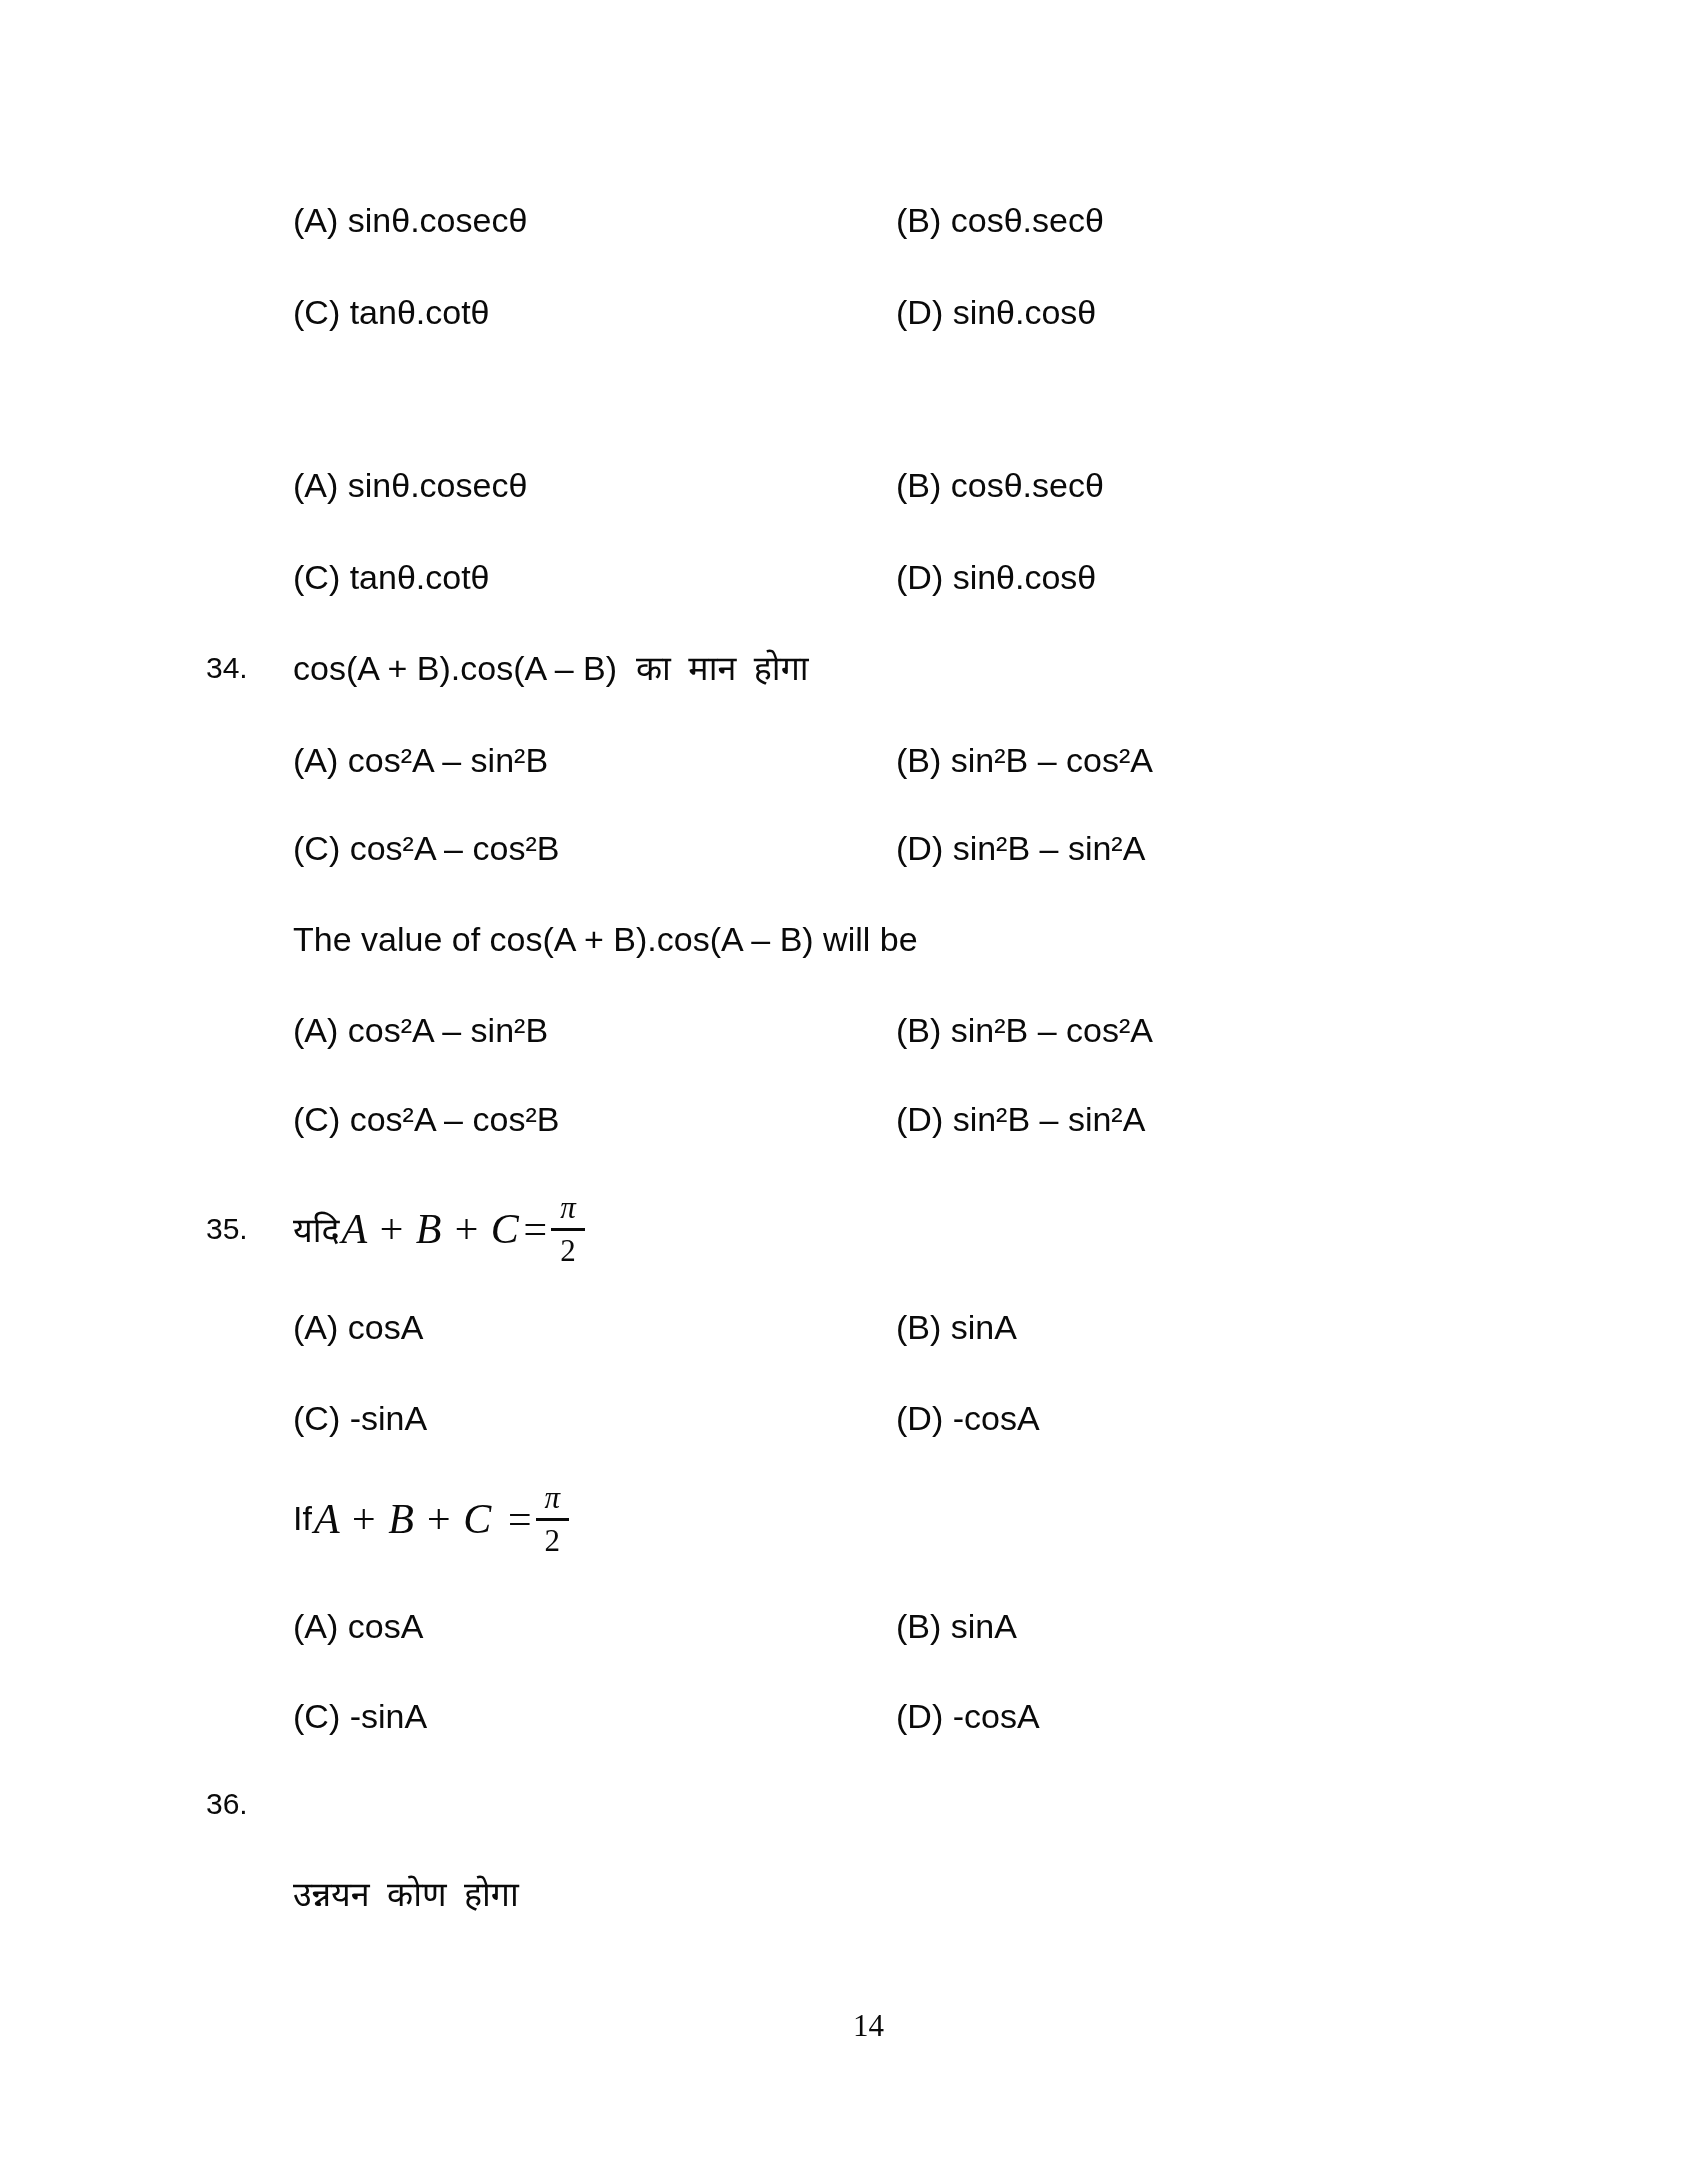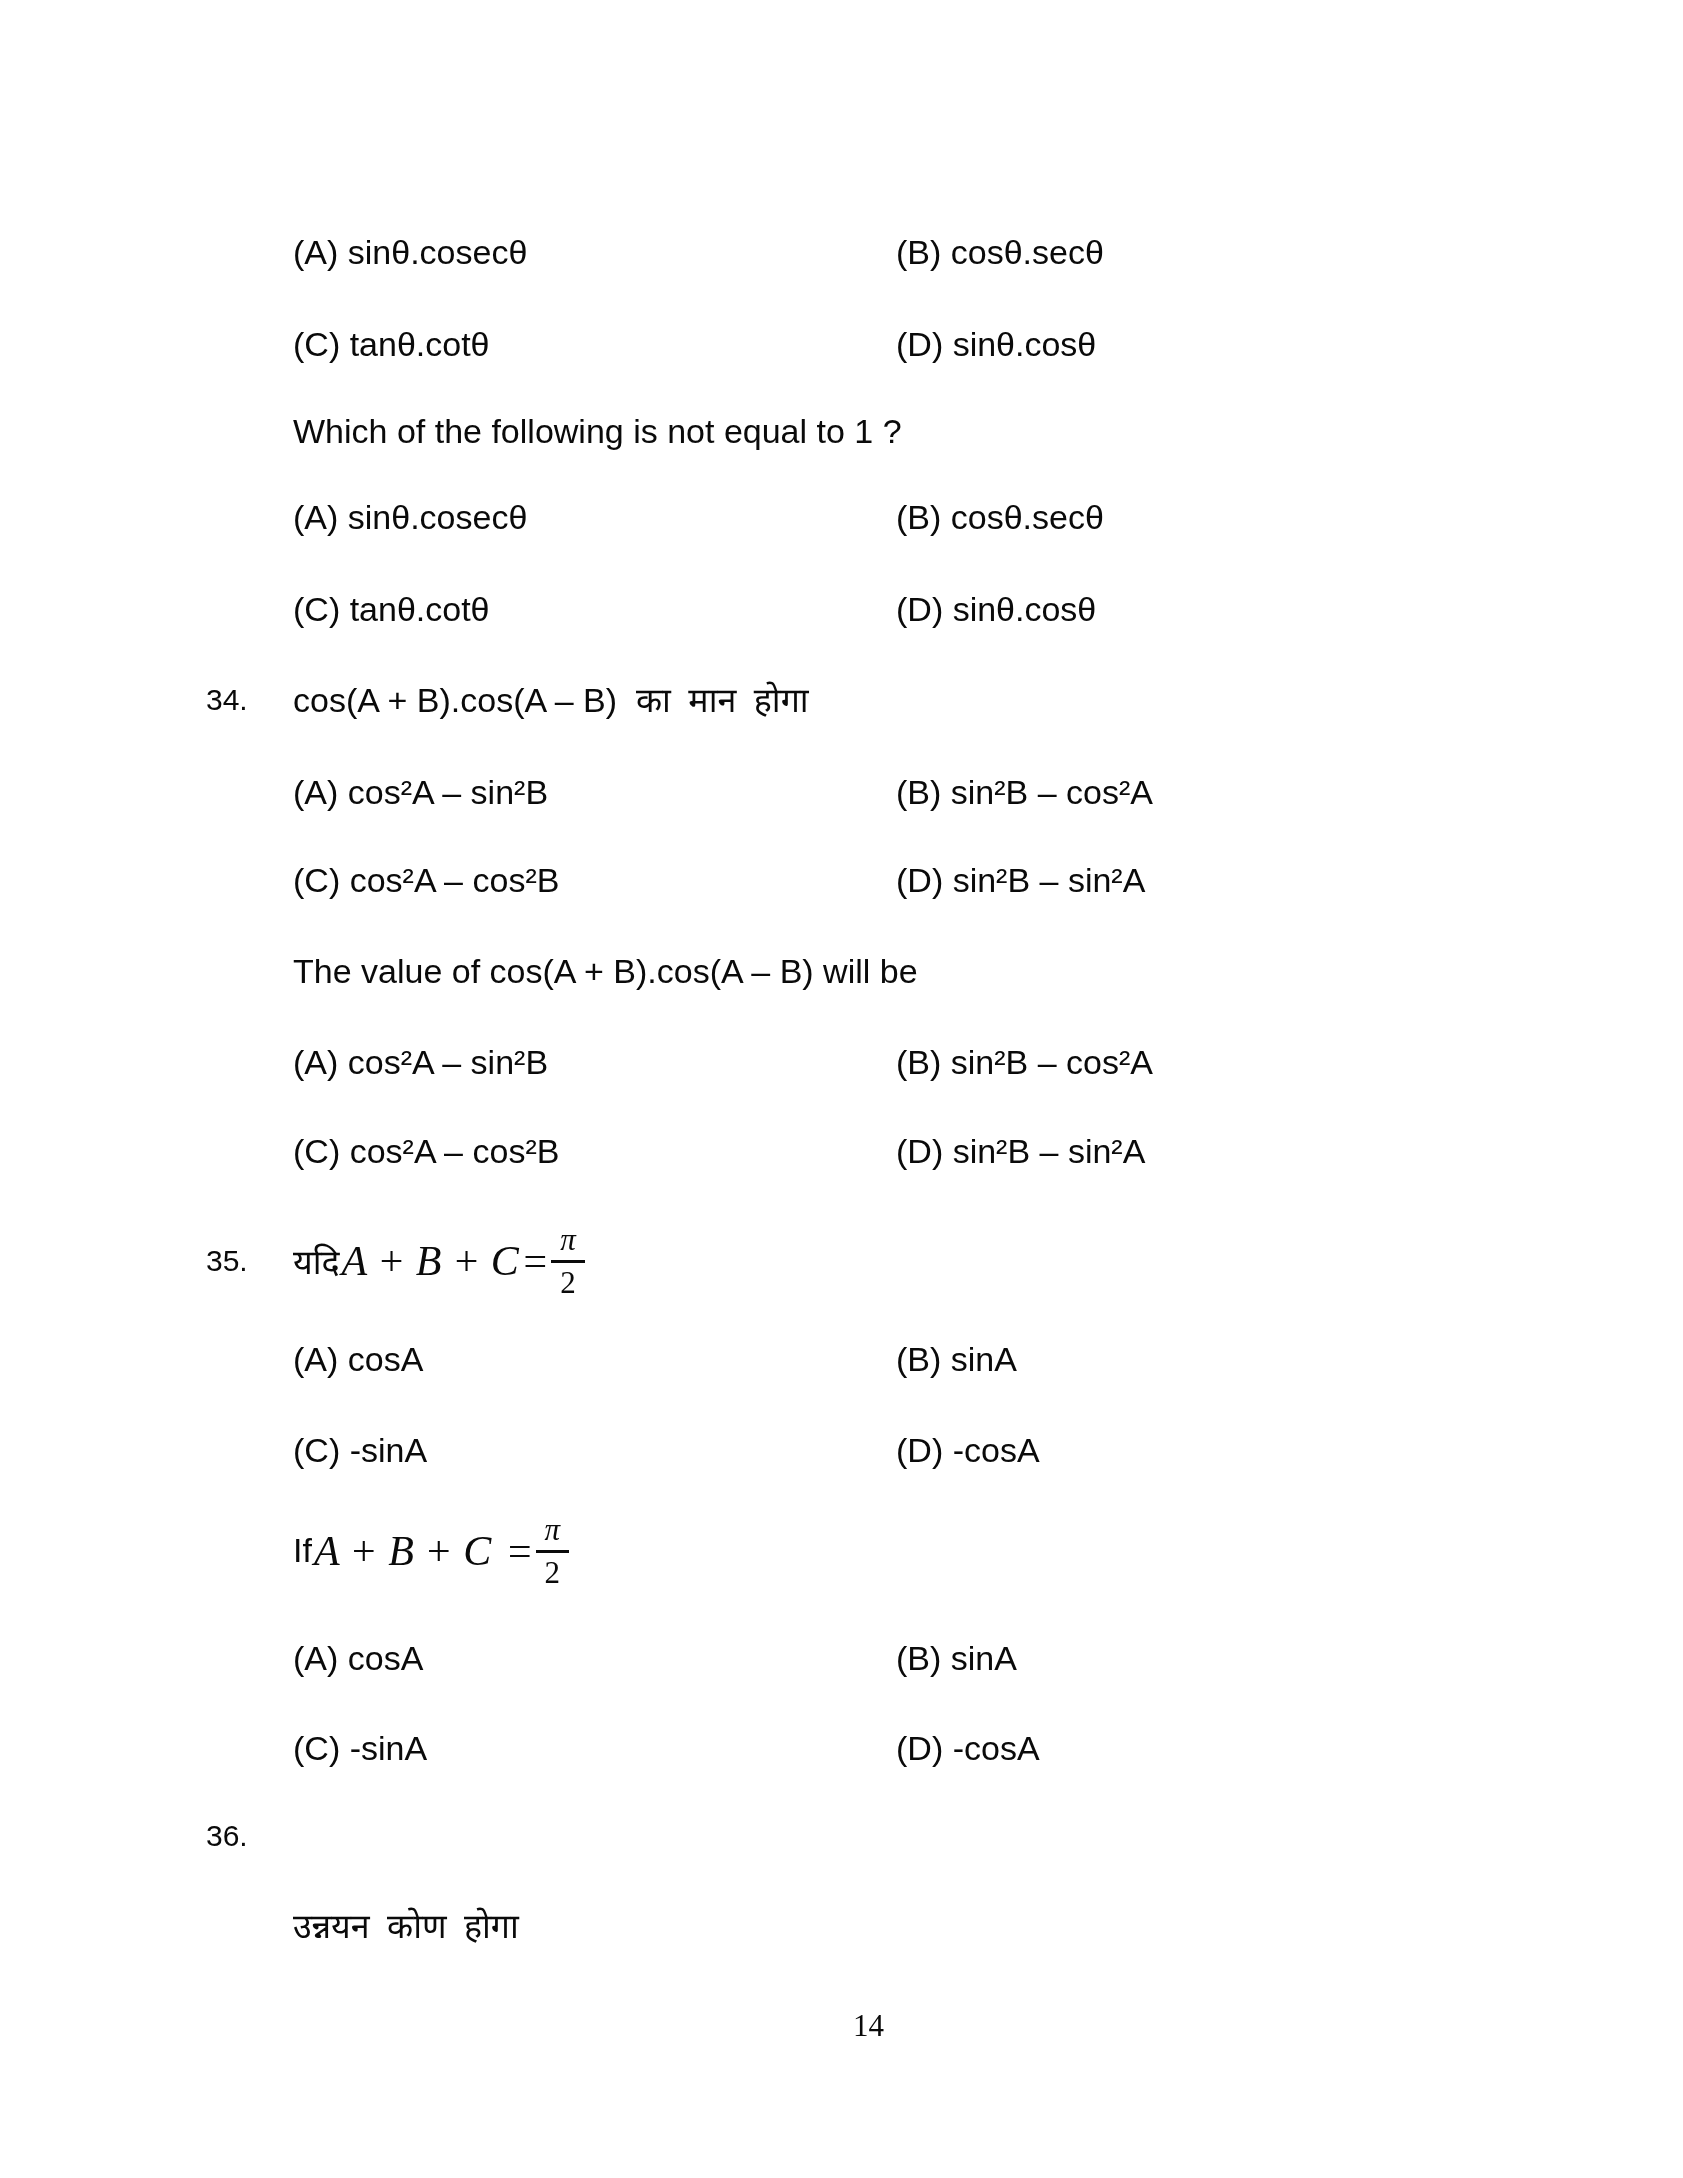--- a/index.html
+++ b/index.html
@@ -17,21 +17,20 @@
     font-size: 34px;
     overflow: hidden;
   }
   .row {
     position: absolute;
     left: 0;
     width: 1534px;
     height: 42px;
     line-height: 42px;
     white-space: nowrap;
-    margin-top: 32px;
   }
   .ca { position: absolute; left: 293px; top: 0; }
   .cb { position: absolute; left: 896px; top: 0; }
   .qnum {
     position: absolute;
     left: 206px;
     top: 0;
     font-size: 30px;
   }
   .dev { word-spacing: 8px; }
@@ -102,23 +101,20 @@
 
   <div class="row" style="top:199px">
     <span class="ca">(A) sinθ.cosecθ</span>
     <span class="cb">(B) cosθ.secθ</span>
   </div>
   <div class="row" style="top:291px">
     <span class="ca">(C) tanθ.cotθ</span>
     <span class="cb">(D) sinθ.cosθ</span>
   </div>
 
-  <div class="row" style="top:378px">
-    <span class="ca">Which of the following is not equal to 1 ?</span>
-  </div>
 
   <div class="row" style="top:464px">
     <span class="ca">(A) sinθ.cosecθ</span>
     <span class="cb">(B) cosθ.secθ</span>
   </div>
   <div class="row" style="top:556px">
     <span class="ca">(C) tanθ.cotθ</span>
     <span class="cb">(D) sinθ.cosθ</span>
   </div>
 

